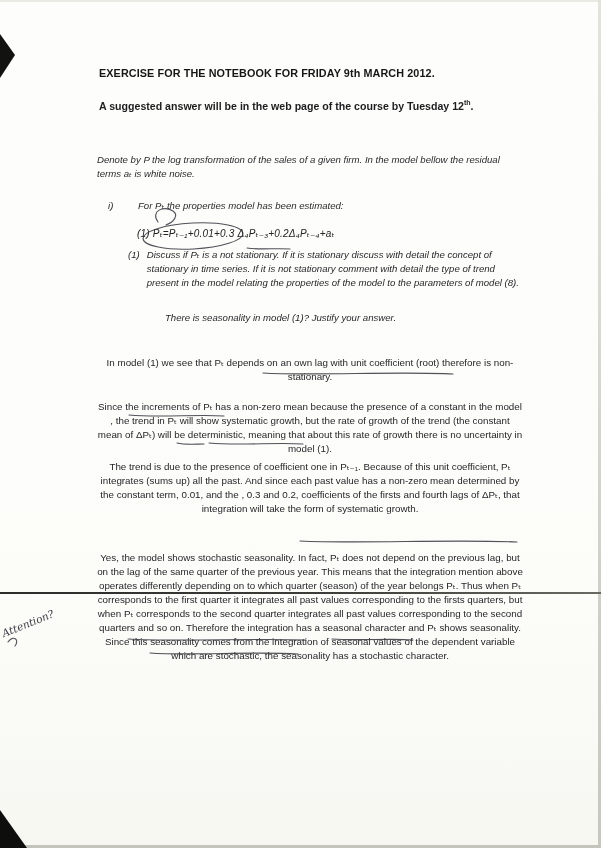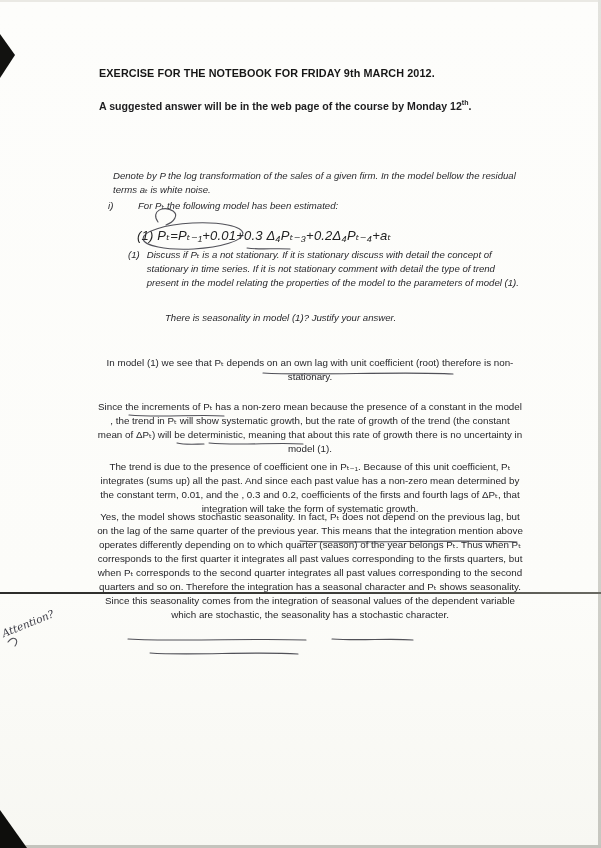--- a/index.html
+++ b/index.html
@@ -9,29 +9,29 @@
     background:linear-gradient(180deg,#fdfdfb 0%, #fcfcf9 70%, #f7f7f2 100%);
     overflow:hidden;
     font-family:"Liberation Sans","DejaVu Sans",sans-serif;
     color:#222226;
   }
   .abs{position:absolute;}
   
   .title{left:99px;top:67px;font-size:10.8px;font-weight:bold;color:#161616;letter-spacing:.1px;margin:0;}
   .subtitle{left:99px;top:99px;font-size:10.6px;font-weight:bold;color:#1d1d1f;margin:0;}
   .subtitle .sup{font-size:7px;vertical-align:super;}
-  .intro{left:97px;top:153px;width:420px;margin:16px;font-style:italic;font-size:9.6px;line-height:14px;color:#2a2a2e;}
+  .intro{left:97px;top:153px;width:420px;margin:0;font-style:italic;font-size:9.6px;line-height:14px;color:#2a2a2e;}
   .item-lead{left:108px;top:200px;font-style:italic;font-size:9.6px;color:#2a2a2e;}
   .item-lead .marker{display:inline-block;width:30px;}
-  .equation{left:137px;top:228px;margin:0;font-style:italic;font-size:13px;color:#222;letter-spacing:.2px;}
+  .equation{left:137px;top:228px;margin:0;font-style:italic;font-size:10px;color:#222;letter-spacing:.2px;}
   .q1{left:128px;top:248px;width:392px;display:flex;gap:7px;font-style:italic;font-size:9.6px;line-height:13.8px;color:#28282c;}
   .q1 .marker{flex:0 0 auto;}
   .q2{left:157px;top:304px;margin:8px;font-style:italic;font-size:9.6px;color:#28282c;}
   .ans{left:97px;width:426px;margin:0;font-size:9.8px;line-height:14px;color:#26262a;text-align:center;}
-  .p1{top:356px;} .p2{top:400px;} .p3{top:460px;} .p4{top:510px;}
+  .p1{top:356px;} .p2{top:400px;} .p3{top:460px;} .p4{top:551px;}
   
   .margin-note{
     left:0px;top:628px;width:60px;
     font-style:italic;font-size:10.5px;color:#3b3b45;
     transform:rotate(-22deg);transform-origin:left top;
     font-family:"DejaVu Serif","Liberation Serif",serif;
   }
   
   .corner-tl{left:0;top:34px;width:15px;height:44px;background:#121210;
     clip-path:polygon(0 0,100% 48%,0 100%);}
@@ -53,33 +53,33 @@
 
   <div class="abs edge-top"></div>
   <div class="abs edge-right"></div>
   <div class="abs edge-bottom"></div>
   <div class="abs corner-tl"></div>
   <div class="abs corner-bl"></div>
   <div class="abs scanline"></div>
 
   <h1 class="abs title">EXERCISE FOR THE NOTEBOOK FOR FRIDAY 9th MARCH 2012.</h1>
 
-  <p class="abs subtitle"><span>A suggested answer will be in the web page of the course by Monday 12</span><span class="sup">th</span><span>.</span></p>
+  <p class="abs subtitle"><span>A suggested answer will be in the web page of the course by Tuesday 12</span><span class="sup">th</span><span>.</span></p>
 
   <p class="abs intro">Denote by P the log transformation of the sales of a given firm. In the model bellow the residual terms aₜ is white noise.</p>
 
   <div class="abs item-lead">
-    <span class="marker">i)</span><span>For Pₜ the following model has been estimated:</span>
+    <span class="marker">i)</span><span>For Pₜ the properties model has been estimated:</span>
   </div>
 
   <p class="abs equation">(1)   Pₜ=Pₜ₋₁+0.01+0.3 Δ₄Pₜ₋₃+0.2Δ₄Pₜ₋₄+aₜ</p>
 
   <div class="abs q1">
     <span class="marker">(1)</span>
-    <span>Discuss if Pₜ is a not stationary. If it is stationary discuss with detail the concept of stationary in time series. If it is not stationary comment with detail the type of trend present in the model relating the properties of the model to the parameters of model (1).</span>
+    <span>Discuss if Pₜ is a not stationary. If it is stationary discuss with detail the concept of stationary in time series. If it is not stationary comment with detail the type of trend present in the model relating the properties of the model to the parameters of model (8).</span>
   </div>
 
   <p class="abs q2">There is seasonality in model (1)? Justify your answer.</p>
 
   <p class="abs ans p1">In model (1) we see that Pₜ depends on an own lag with unit coefficient (root) therefore is non-stationary.</p>
   <p class="abs ans p2">Since the increments of Pₜ has a non-zero mean because the presence of a constant in the model , the trend in Pₜ will show systematic growth, but the rate of growth of the trend (the constant mean of ΔPₜ) will be deterministic, meaning that about this rate of growth there is no uncertainty in model (1).</p>
   <p class="abs ans p3">The trend is due to the presence of coefficient one in Pₜ₋₁. Because of this unit coefficient, Pₜ integrates (sums up) all the past. And since each past value has a non-zero mean determined by the constant term, 0.01, and the , 0.3 and 0.2, coefficients of the firsts and fourth lags of ΔPₜ, that integration will take the form of systematic growth.</p>
   <p class="abs ans p4">Yes, the model shows stochastic seasonality. In fact, Pₜ does not depend on the previous lag, but on the lag of the same quarter of the previous year. This means that the integration mention above operates differently depending on to which quarter (season) of the year belongs Pₜ. Thus when Pₜ corresponds to the first quarter it integrates all past values corresponding to the firsts quarters, but when Pₜ corresponds to the second quarter integrates all past values corresponding to the second quarters and so on. Therefore the integration has a seasonal character and Pₜ shows seasonality. Since this seasonality comes from the integration of seasonal values of the dependent variable which are stochastic, the seasonality has a stochastic character.</p>
 
   <div class="abs margin-note">Attention?</div>

